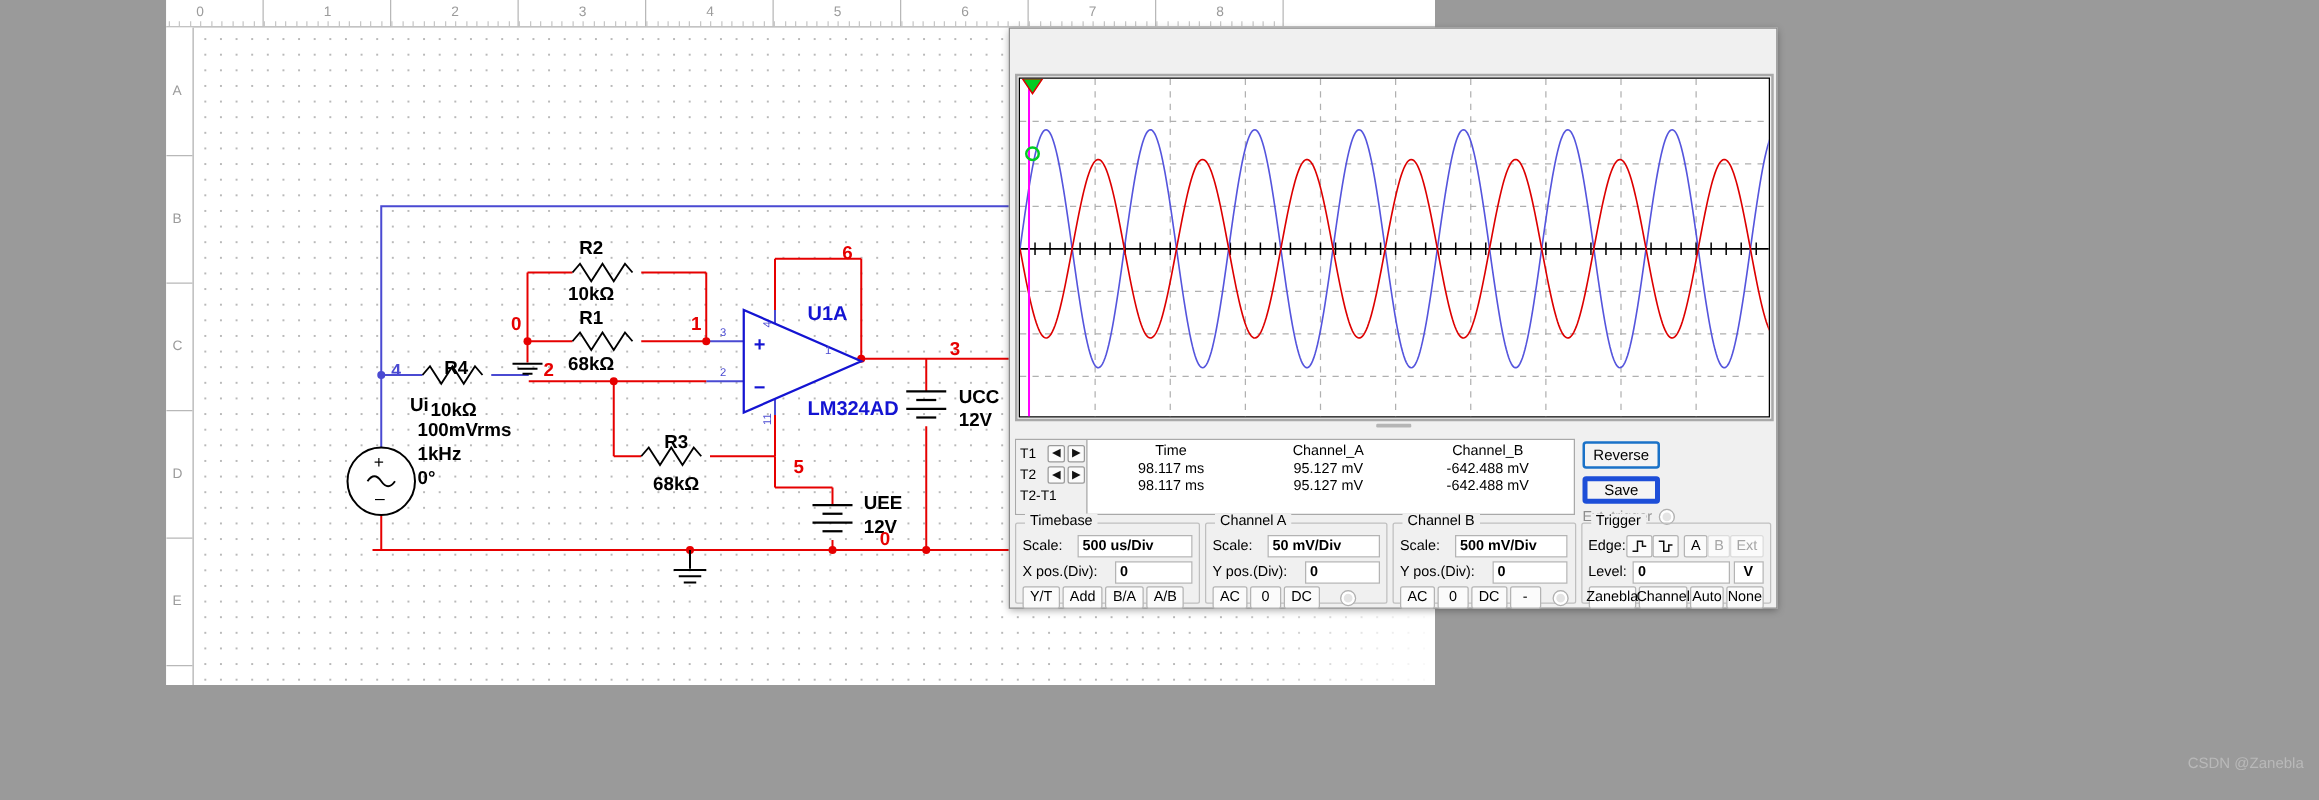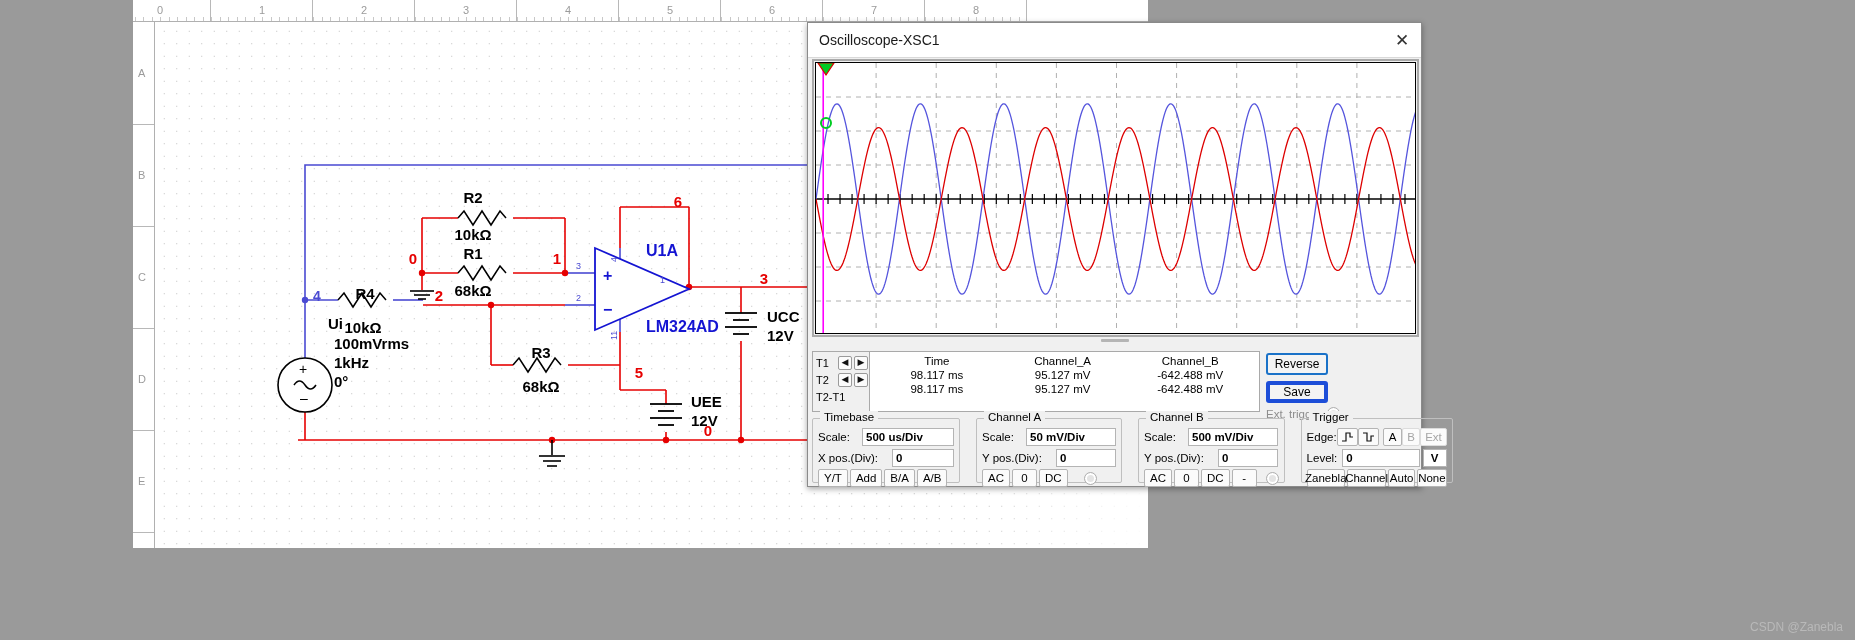--- a/index.html
+++ b/index.html
@@ -153,21 +153,21 @@
     box-shadow:inset 0 0 0 2px #fff;
   }
 
   
   #controls {
     position:absolute; left:4px; top:395px; width:607px; height:65px;
     display:flex;
   }
   .group {
     position:relative; border:1px solid #bfbfbf; border-radius:2px;
-    margin-right:16px; padding:8px 5px 3px 5px;
+    margin-right:4px; padding:8px 5px 3px 5px;
   }
   .group > .gtitle {
     position:absolute; top:-8px; left:7px; background:#f0f0f0;
     padding:0 4px; font-size:11.5px; color:#000;
   }
   .crow { display:flex; align-items:center; height:19px; margin-bottom:2px; }
   .crow .cl { font-size:11.5px; color:#000; }
   .cinput {
     border:1px solid #b4b4b4; background:#fff; height:18px;
     font-size:11.5px; color:#000; padding:0 3px; line-height:17px;
@@ -177,21 +177,21 @@
   .brow { display:flex; align-items:center; gap:2px; }
   .minib {
     min-width:25px; height:18px; padding:0 5px;
     border:1px solid #b4b4b4; background:#fbfbfb; border-radius:2px;
     font-size:11.5px; color:#000; display:flex; align-items:center;
     justify-content:center; cursor:pointer;
   }
   .minib.dim { color:#a5a5a5; }
 
   #watermark {
-    position:absolute; right:12px; bottom:6px;
+    position:absolute; right:12px; bottom:23px;
     font-size:12px; color:#b9b9b9;
   }
 </style>
 </head>
 <body>
 
 <div id="gray-left"></div>
 <div id="gray-right"></div>
 <div id="gray-bottom"></div>
 
@@ -482,24 +482,20 @@
     <text class="lbl-red" x="506" y="378" text-anchor="middle">5</text>
     <text class="lbl-red" x="545" y="207" text-anchor="middle">6</text>
     <text class="lbl-red" x="575" y="436" text-anchor="middle">0</text>
   </svg>
 
   <div id="canvas-fade"></div>
 </div>
 
 <div id="scope">
 
-  <div id="scope-title">
-    <span class="t">Oscilloscope-XSC1</span>
-    <div id="scope-close">✕</div>
-  </div>
 
   <div id="screen-wrap">
     <div id="screen">
       <svg id="wave-svg" viewBox="0 0 601 272" preserveAspectRatio="none" style="position:absolute;left:0;top:0;width:601px;height:272px;">
         <g id="grid-lines">
             <line x1="60.1" x2="60.1" y1="0" y2="272" stroke="#b0b0b0" stroke-width="1" stroke-dasharray="5,5"></line>
             <line x1="120.2" x2="120.2" y1="0" y2="272" stroke="#b0b0b0" stroke-width="1" stroke-dasharray="5,5"></line>
             <line x1="180.3" x2="180.3" y1="0" y2="272" stroke="#b0b0b0" stroke-width="1" stroke-dasharray="5,5"></line>
             <line x1="240.4" x2="240.4" y1="0" y2="272" stroke="#b0b0b0" stroke-width="1" stroke-dasharray="5,5"></line>
             <line x1="300.5" x2="300.5" y1="0" y2="272" stroke="#b0b0b0" stroke-width="1" stroke-dasharray="5,5"></line>

